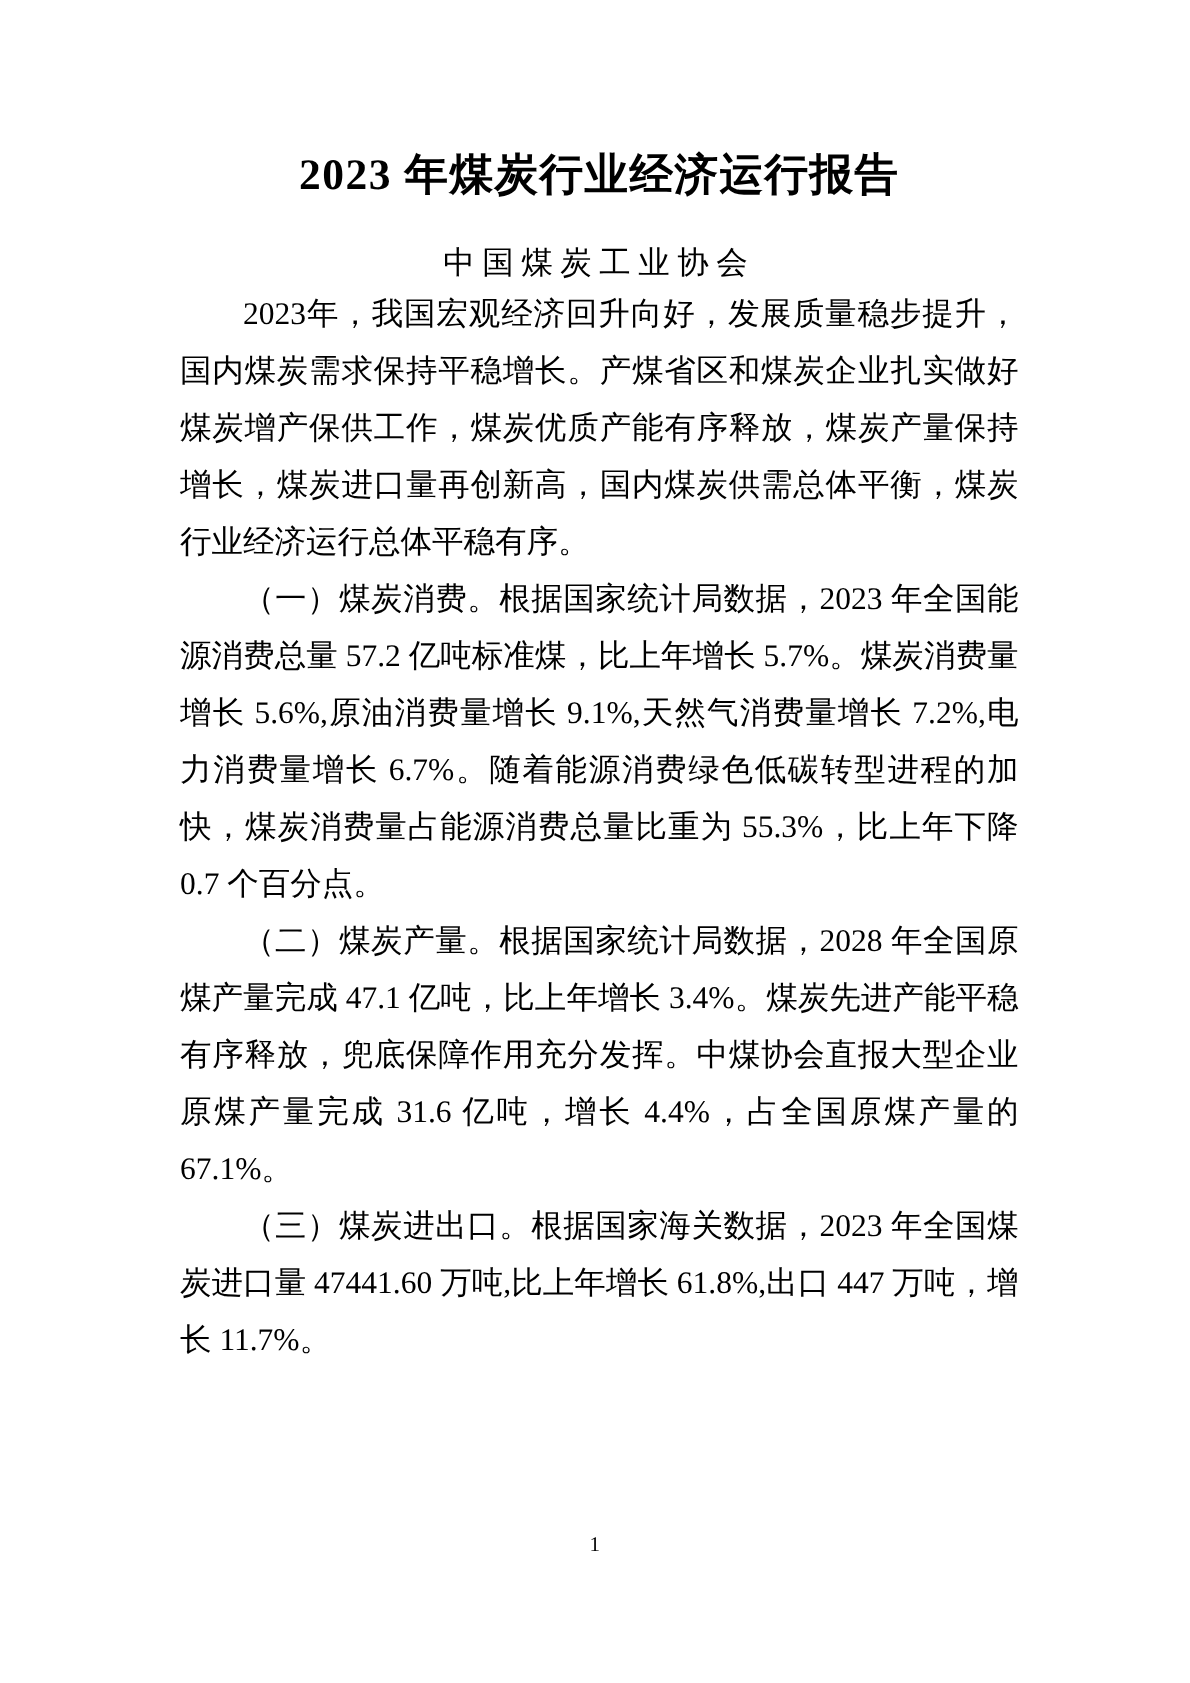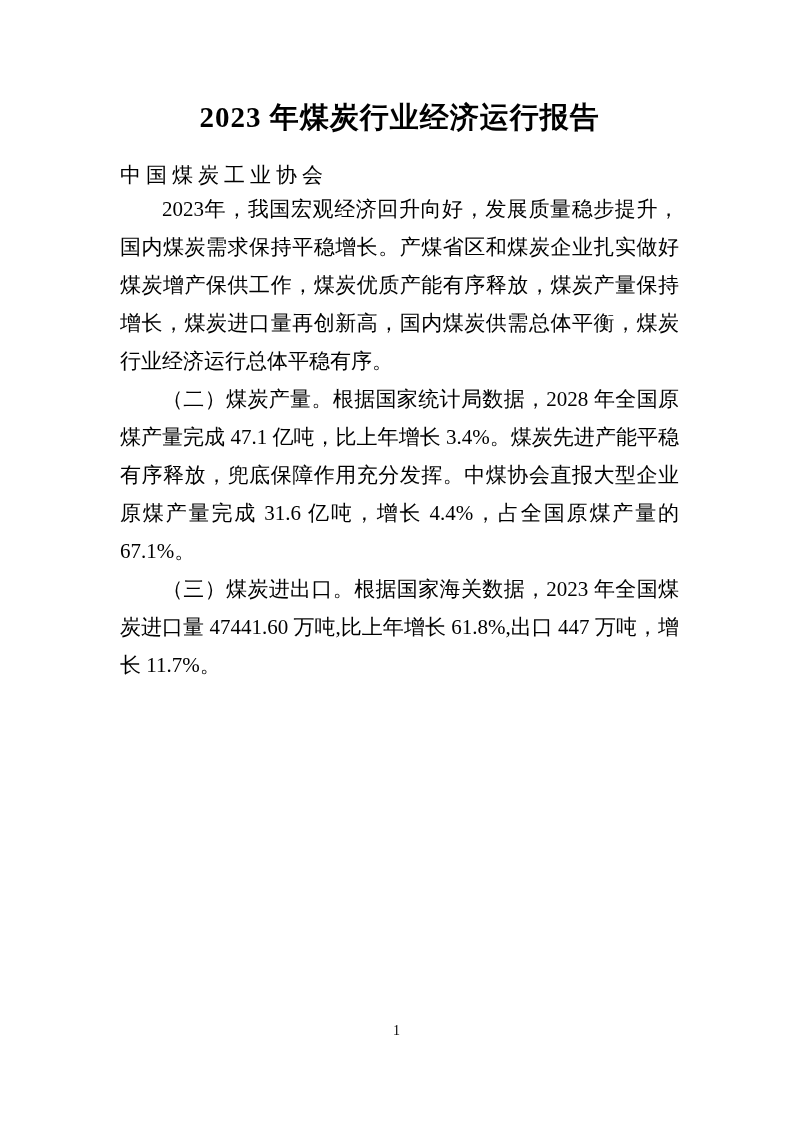--- a/index.html
+++ b/index.html
@@ -21,21 +21,21 @@
     font-size: 29px;
     line-height: 46px;
     font-weight: bold;
     text-align: center;
     letter-spacing: 1px;
   }
   .doc-subtitle {
     margin-top: 20px;
     font-size: 21px;
     line-height: 30px;
-    text-align: left;
+    text-align: center;
     letter-spacing: 5px;
   }
   .doc-content {
     font-size: 21px;
     line-height: 38px;
     text-align: justify;
     text-justify: inter-ideograph;
   }
   .doc-content p.para {
     text-indent: 2em;
@@ -68,20 +68,21 @@
 
   <h1 class="doc-title">2023 年煤炭行业经济运行报告</h1>
 
   <div class="doc-subtitle">中国煤炭工业协会</div>
 
   <div class="doc-content">
 
     <p class="para">2023年，我国宏观经济回升向好，发展质量稳步提升，国内煤炭需求保持平稳增长。产煤省区和煤炭企业扎实做好煤炭增产保供工作，煤炭优质产能有序释放，煤炭产量保持增长，煤炭进口量再创新高，国内煤炭供需总体平衡，煤炭行业经济运行总体平稳有序。</p>
 
 
+    <p class="para">（一）煤炭消费。根据国家统计局数据，2023 年全国能源消费总量 57.2 亿吨标准煤，比上年增长 5.7%。煤炭消费量增长 5.6%,原油消费量增长 9.1%,天然气消费量增长 7.2%,电力消费量增长 6.7%。随着能源消费绿色低碳转型进程的加快，煤炭消费量占能源消费总量比重为 55.3%，比上年下降 0.7 个百分点。</p>
 
     <p class="para">（二）煤炭产量。根据国家统计局数据，2028 年全国原煤产量完成 47.1 亿吨，比上年增长 3.4%。煤炭先进产能平稳有序释放，兜底保障作用充分发挥。中煤协会直报大型企业原煤产量完成 31.6 亿吨，增长 4.4%，占全国原煤产量的 67.1%。</p>
 
     <p class="para">（三）煤炭进出口。根据国家海关数据，2023 年全国煤炭进口量 47441.60 万吨,比上年增长 61.8%,出口 447 万吨，增长 11.7%。</p>
 
   </div>
 
   <div class="page-number">1</div>
 
 </div>

